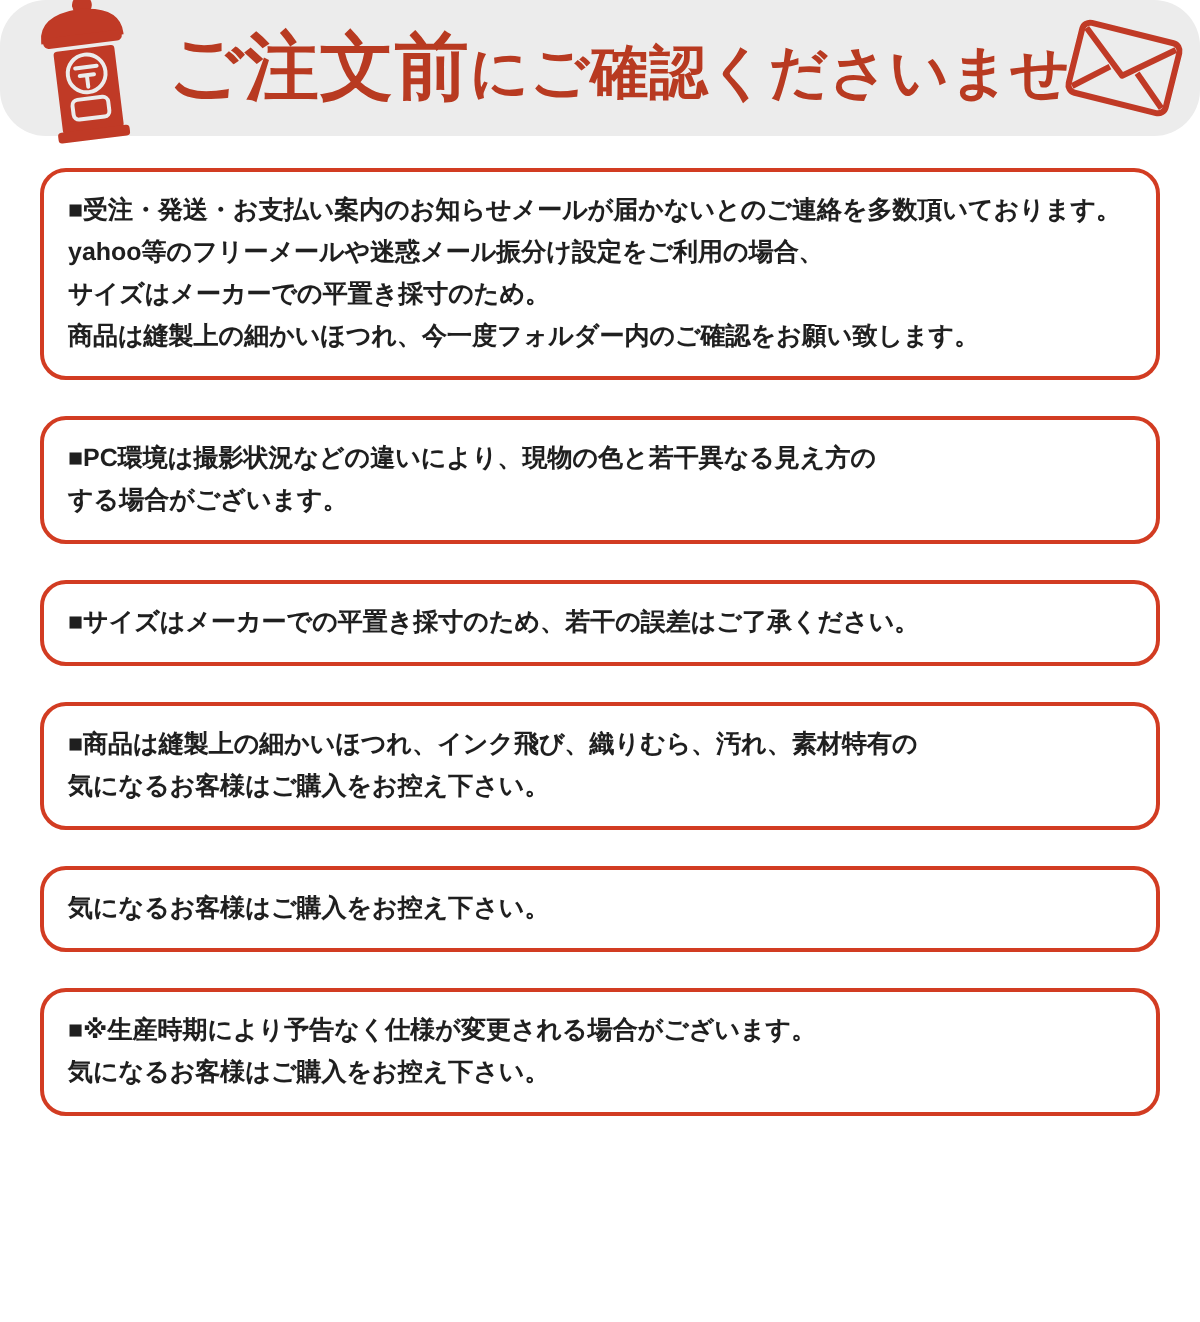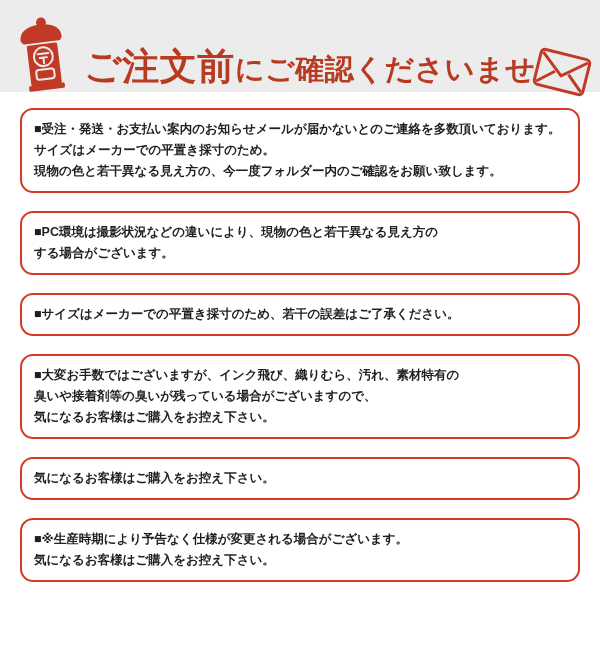--- a/index.html
+++ b/index.html
@@ -14,24 +14,25 @@
   html,body{ background:#fff; }
   body{ font-family:"Liberation Sans","DejaVu Sans",sans-serif; }
   .page{
     position:relative;
     width:600px; height:661px;
     background:var(--page-bg);
     overflow:hidden;
   }
   
   .header{
-    height:92px;
+    height:68px;
     background:var(--header-bg);
     display:flex;
-    align-items:flex-end;
+    align-items:center;
+    border-radius:23px;
   }
   .postbox-wrap{
     flex:0 0 auto;
     margin-left:16px;
     transform:rotate(-7deg);
     line-height:0;
   }
   .title{
     flex:0 0 auto;
     margin-left:14px;
@@ -102,33 +103,33 @@
           <path d="M4 5 L27 24 L50 5"></path>
           <path d="M4 35 L20 21 M50 35 L34 21"></path>
         </g>
       </svg>
     </span>
   </header>
 
   <main class="notices">
       <section class="notice-box">
         <p class="notice-line">■受注・発送・お支払い案内のお知らせメールが届かないとのご連絡を多数頂いております。</p>
+        <p class="notice-line">yahoo等のフリーメールや迷惑メール振分け設定をご利用の場合、</p>
         <p class="notice-line">サイズはメーカーでの平置き採寸のため。</p>
-        <p class="notice-line">現物の色と若干異なる見え方の、今一度フォルダー内のご確認をお願い致します。</p>
+        <p class="notice-line">商品は縫製上の細かいほつれ、今一度フォルダー内のご確認をお願い致します。</p>
       </section>
       <section class="notice-box">
         <p class="notice-line">■PC環境は撮影状況などの違いにより、現物の色と若干異なる見え方の</p>
         <p class="notice-line">する場合がございます。</p>
       </section>
       <section class="notice-box">
         <p class="notice-line">■サイズはメーカーでの平置き採寸のため、若干の誤差はご了承ください。</p>
       </section>
       <section class="notice-box">
-        <p class="notice-line">■大変お手数ではございますが、インク飛び、織りむら、汚れ、素材特有の</p>
-        <p class="notice-line">臭いや接着剤等の臭いが残っている場合がございますので、</p>
+        <p class="notice-line">■商品は縫製上の細かいほつれ、インク飛び、織りむら、汚れ、素材特有の</p>
         <p class="notice-line">気になるお客様はご購入をお控え下さい。</p>
       </section>
       <section class="notice-box">
         <p class="notice-line">気になるお客様はご購入をお控え下さい。</p>
       </section>
       <section class="notice-box">
         <p class="notice-line">■※生産時期により予告なく仕様が変更される場合がございます。</p>
         <p class="notice-line">気になるお客様はご購入をお控え下さい。</p>
       </section>
     </main>

